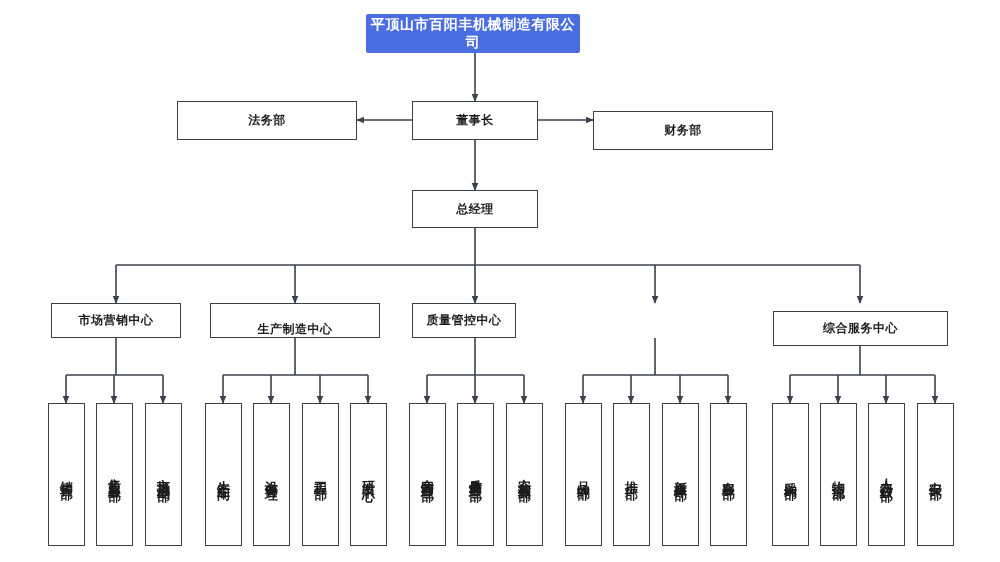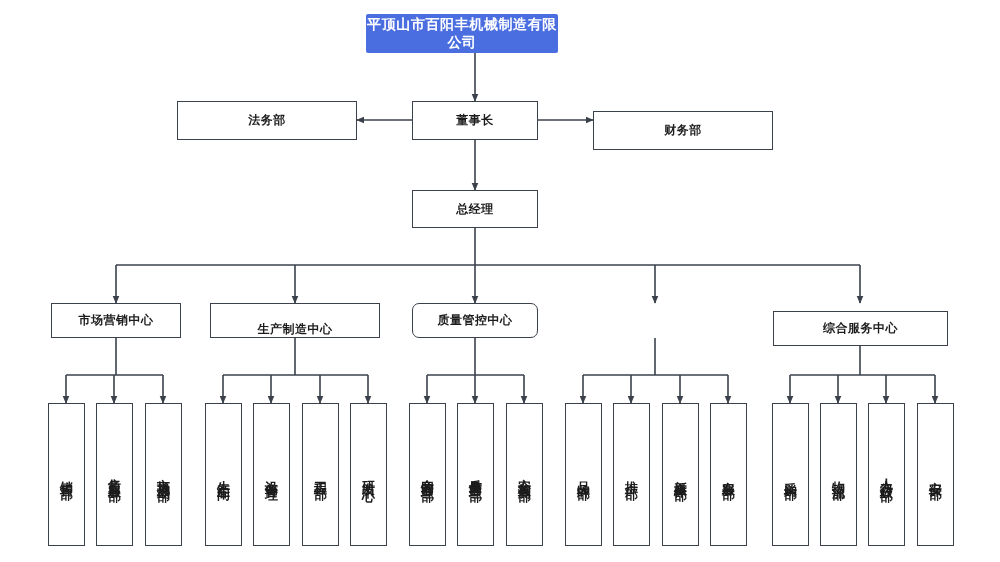--- a/index.html
+++ b/index.html
@@ -127,21 +127,21 @@
 
       <path d="M860,338 L860,375"></path>
       <path d="M790,375 L935,375"></path>
       <path d="M790,375 L790,403" marker-end="url(#arr)"></path>
       <path d="M838,375 L838,403" marker-end="url(#arr)"></path>
       <path d="M886,375 L886,403" marker-end="url(#arr)"></path>
       <path d="M935,375 L935,403" marker-end="url(#arr)"></path>
     </g>
   </svg>
 
-  <div class="node root" style="left:366px; top:14px; width:192px; height:39px;">
+  <div class="node root" style="left:366px; top:14px; width:214px; height:39px;">
     <span class="lbl">平顶山市百阳丰机械制造有限公司</span>
   </div>
 
   <div class="node" style="left:177px; top:101px; width:180px; height:39px;">
     <span class="lbl">法务部</span>
   </div>
   <div class="node" style="left:412px; top:101px; width:126px; height:39px;">
     <span class="lbl">董事长</span>
   </div>
   <div class="node" style="left:593px; top:111px; width:180px; height:39px;">
@@ -151,21 +151,21 @@
   <div class="node" style="left:412px; top:190px; width:126px; height:38px;">
     <span class="lbl">总经理</span>
   </div>
 
   <div class="node" style="left:51px; top:303px; width:130px; height:35px;">
     <span class="lbl">市场营销中心</span>
   </div>
   <div class="node" style="left:210px; top:303px; width:170px; height:35px;align-items:flex-end;">
     <span class="lbl">生产制造中心</span>
   </div>
-  <div class="node" style="left:412px; top:303px; width:126px; height:35px;border-radius:7px;">
+  <div class="node" style="left:412px; top:303px; width:104px; height:35px;">
     <span class="lbl">质量管控中心</span>
   </div>
   <div class="node" style="left:773px; top:311px; width:175px; height:35px;">
     <span class="lbl">综合服务中心</span>
   </div>
 
   <div class="node leaf" style="left:48px; top:403px; width:37px; height:143px;">
     <span class="lbl">销售部</span>
   </div>
   <div class="node leaf" style="left:96px; top:403px; width:37px; height:143px;">

